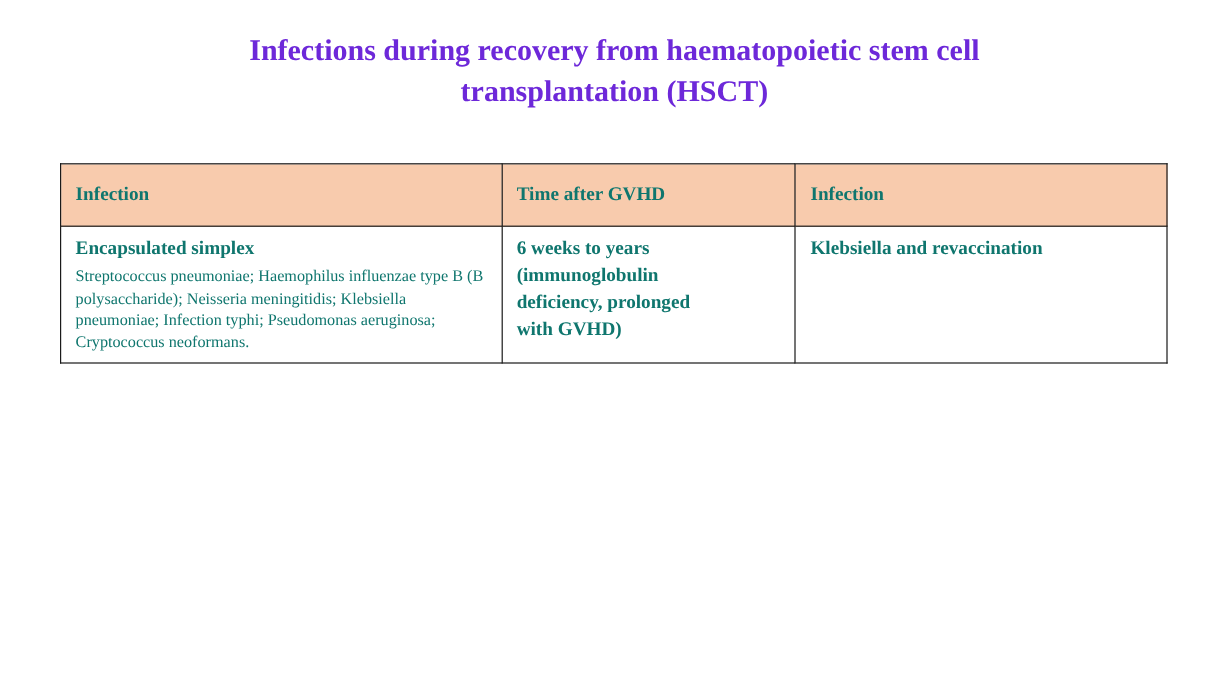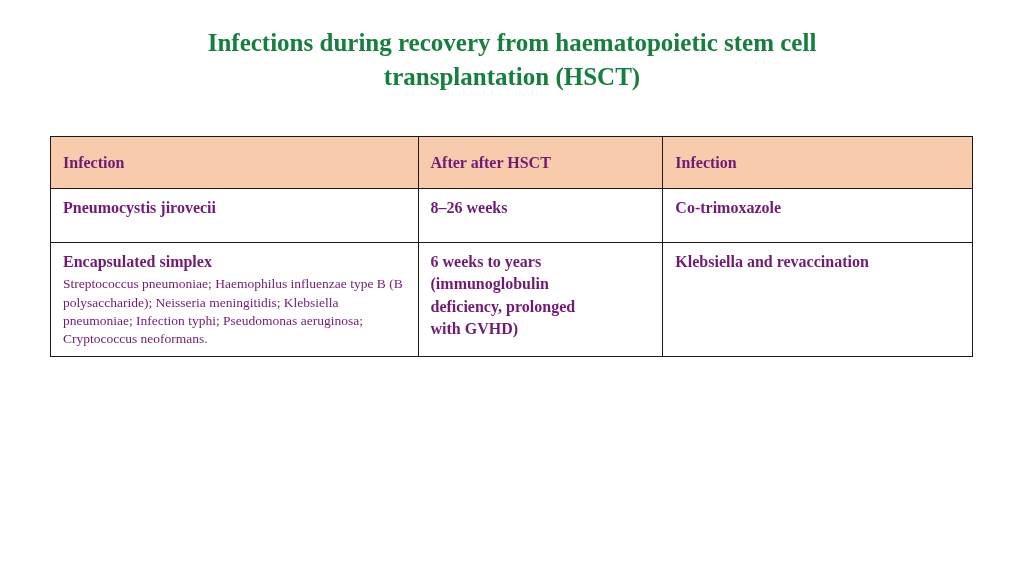--- a/index.html
+++ b/index.html
@@ -12,39 +12,39 @@
     position: relative;
     width: 1024px;
     height: 576px;
     background: #ffffff;
   }
   .slide-title {
     margin-top: 26px;
     text-align: center;
     font-size: 25px;
     font-weight: bold;
-    color: #15803d;
+    color: #6d28d9;
     line-height: 1.35;
     white-space: pre-line;
   }
   table.infection-table {
     position: absolute;
     left: 50px;
     top: 110px;
     width: 923px;
     border-collapse: collapse;
   }
   table.infection-table th,
   table.infection-table td {
     border: 1px solid #1a1a1a;
     text-align: left;
     padding: 8px 12px;
     font-size: 16px;
     font-weight: bold;
-    color: #701a75;
+    color: #0f766e;
     vertical-align: top;
   }
   table.infection-table th {
     background: #f8cbad;
     height: 52px;
     vertical-align: middle;
   }
   col.col-infection  { width: 368px; }
   col.col-time       { width: 245px; }
   col.col-management { width: 310px; }
@@ -70,39 +70,28 @@
 
   <table class="infection-table">
     <colgroup>
       <col class="col-infection">
       <col class="col-time">
       <col class="col-management">
     </colgroup>
     <thead>
       <tr>
         <th>Infection</th>
-        <th>After after HSCT</th>
+        <th>Time after GVHD</th>
         <th>Infection</th>
       </tr>
     </thead>
     <tbody>
 
 
 
-      <tr class="row-h54">
-        <td>
-          <div class="cell-text">Pneumocystis jirovecii</div>
-        </td>
-        <td>
-          <div class="cell-text">8–26 weeks</div>
-        </td>
-        <td>
-          <div class="cell-text">Co-trimoxazole</div>
-        </td>
-      </tr>
 
       <tr class="row-h106">
         <td>
           <div class="cell-text">Encapsulated simplex</div>
           <div class="cell-detail">Streptococcus pneumoniae; Haemophilus influenzae type B (B polysaccharide); Neisseria meningitidis; Klebsiella pneumoniae; Infection typhi; Pseudomonas aeruginosa; Cryptococcus neoformans.</div>
         </td>
         <td>
           <div class="cell-text">6 weeks to years
 (immunoglobulin
 deficiency, prolonged

